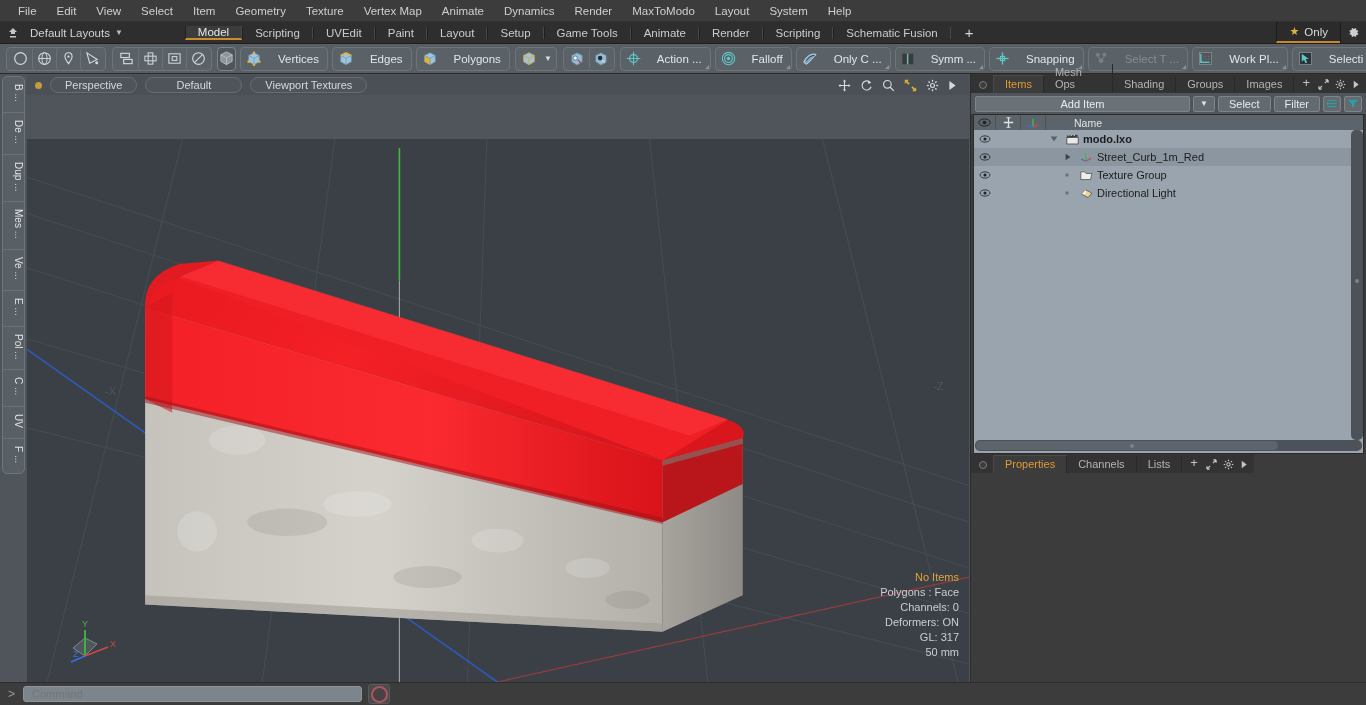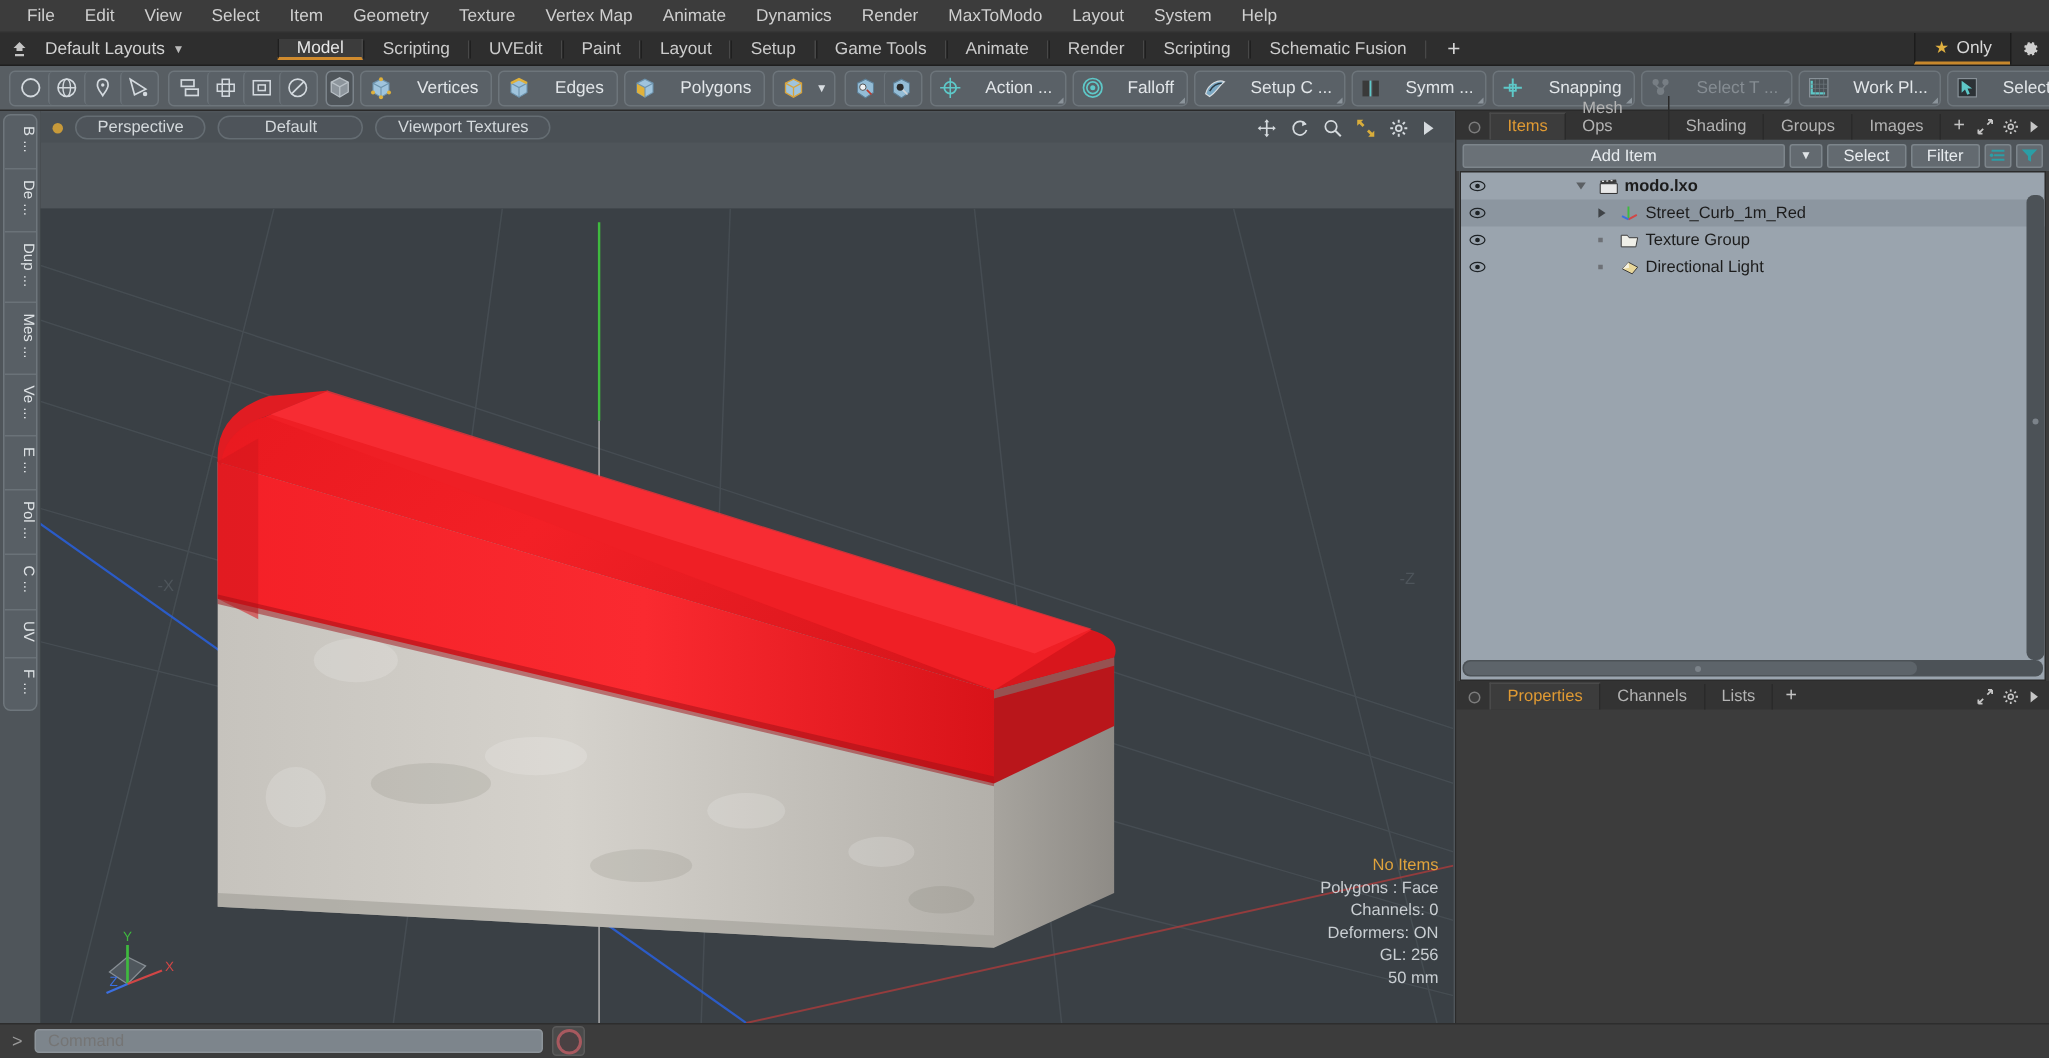--- a/index.html
+++ b/index.html
@@ -138,21 +138,21 @@
   .il-row .nm { flex:1; display:flex; align-items:center; gap:4px; padding-left:2px; }
   .il-row.sel { background:#8c96a0; }
   .il-hscroll { height:11px; background:#4c5257; margin:1px 1px 2px 1px; border-radius:5px; position:relative; flex:0 0 11px;}
   .il-hscroll .thumb { position:absolute; left:1px; top:1px; bottom:1px; width:78%; background:#5d646a;
                        border-radius:5px; }
   .il-hscroll .grip { position:absolute; left:40%; top:4px; width:4px; height:4px; border-radius:50%;
                       background:#7c838a; }
   .il-vscroll { position:absolute; right:0; top:15px; bottom:13px; width:12px; background:#4c5257; border-radius:5px; }
   .il-vscroll .grip { position:absolute; left:4px; top:48%; width:4px; height:4px; border-radius:50%; background:#7c838a; }
 
-  .props-panel { flex:0 0 228px; display:flex; flex-direction:column; background:#3c3c3c; }
+  .props-panel { flex:0 0 228px; display:flex; flex-direction:row; background:#3c3c3c; }
   .props-body { flex:1; background:#3c3c3c; }
 
   
   .statusbar { height:23px; background:#3c3c3c; display:flex; align-items:center; flex:0 0 23px;
                border-top:1px solid #2d2d2d; }
   .status-left { flex:1; display:flex; align-items:center; padding-left:12px; font-size:11px; color:#c3c3c3;
                  border-right:1px solid #2b2b2b; height:100%; }
   .status-left .bullet { margin:0 7px; font-size:9px; color:#b8b8b8; }
   .status-right { width:396px; flex:0 0 396px; display:flex; align-items:center; gap:6px; padding:0 6px; }
   .cmd-arrow { color:#9a9a9a; font-size:12px; padding:0 2px; }
@@ -361,21 +361,21 @@
           <circle cx="8" cy="8" r="1.8" fill="#5ec8c8"></circle>
         </svg>
       <span>Falloff</span>
       <i class="corner"></i>
     </div>
     <div class="tlabel">
       <svg width="16" height="16" viewBox="0 0 18 18">
           <path d="M2 13 C4 5 12 2 16 4 C12 7 10 12 5 15 Z" fill="#7aa8c4" stroke="#d8dde1" stroke-width="0.9"></path>
           <path d="M5 11 C7 7 11 5 14 5" fill="none" stroke="#2b3a44" stroke-width="1.1"></path>
         </svg>
-      <span>Setup C ...</span>
+      <span>Only C ...</span>
       <i class="corner"></i>
     </div>
 
     <div class="tlabel">
       <svg width="14" height="14" viewBox="0 0 16 16">
           <rect x="1.5" y="2" width="5" height="12" fill="#3a3a3a"></rect>
           <rect x="7" y="2" width="1.2" height="12" fill="#5ec8c8"></rect>
           <rect x="9" y="2" width="5" height="12" fill="#3a3a3a"></rect>
         </svg>
       <span>Symm ...</span>
@@ -621,21 +621,21 @@
           <text x="47" y="33" fill="#d14646" font-size="9" font-family="Liberation Sans, sans-serif">X</text>
           <line x1="22" y1="42" x2="8" y2="48" stroke="#3b6fe0" stroke-width="1.6"></line>
           <text x="10" y="43" fill="#3b6fe0" font-size="9" font-family="Liberation Sans, sans-serif">Z</text>
         </svg>
 
         <div class="vp-stats">
           <div class="hl">No Items</div>
           <div>Polygons : Face</div>
           <div>Channels: 0</div>
           <div>Deformers: ON</div>
-          <div>GL: 256</div>
+          <div>GL: 317</div>
           <div>50 mm</div>
         </div>
       </div>
     </div>
 
     <div class="rightcol">
 
       <div class="panel-tabs">
         <span class="pdot"></span>
         <div class="ptab active">Items</div>
@@ -690,20 +690,42 @@
             </svg>
         </div>
         <div class="ibtn">
           <svg width="12" height="11" viewBox="0 0 14 12">
               <path d="M1 1.5 H13 L8.2 6.5 V11 L5.8 9.6 V6.5 Z" fill="#2b9ea6"></path>
             </svg>
         </div>
       </div>
 
       <div class="items-list">
+        <div class="il-head">
+          <div class="il-col" style="width:22px;">
+            <svg width="13" height="9" viewBox="0 0 16 10">
+                <ellipse cx="8" cy="5" rx="7" ry="4.4" fill="none" stroke="#1e2326" stroke-width="1.2"></ellipse>
+                <circle cx="8" cy="5" r="2.3" fill="#1e2326"></circle>
+              </svg>
+          </div>
+          <div class="il-col" style="width:25px;">
+            <svg width="11" height="11" viewBox="0 0 14 14">
+                <path d="M7 1 L7 13 M1 7 L13 7" stroke="#dfe4e8" stroke-width="1.6"></path>
+                <path d="M4.5 1 L9.5 1 M4.5 13 L9.5 13" stroke="#dfe4e8" stroke-width="1.4"></path>
+              </svg>
+          </div>
+          <div class="il-col" style="width:25px;">
+            <svg width="12" height="12" viewBox="0 0 14 14">
+                <line x1="7" y1="12" x2="7" y2="2" stroke="#3fba3f" stroke-width="1.6"></line>
+                <line x1="7" y1="12" x2="13" y2="9" stroke="#d14646" stroke-width="1.6"></line>
+                <line x1="7" y1="12" x2="1.5" y2="9.5" stroke="#3b6fe0" stroke-width="1.6"></line>
+              </svg>
+          </div>
+          <div class="il-col" style="flex:1;justify-content:flex-start;padding-left:28px;border-right:none;">Name</div>
+        </div>
 
         <div class="il-rows">
 
           <div class="il-row">
             <span class="eye">
               <svg width="12" height="8" viewBox="0 0 16 10">
                   <ellipse cx="8" cy="5" rx="6.6" ry="4.2" fill="none" stroke="#1e2326" stroke-width="1.1"></ellipse>
                   <circle cx="8" cy="5" r="2.1" fill="#1e2326"></circle>
                 </svg>
             </span>

